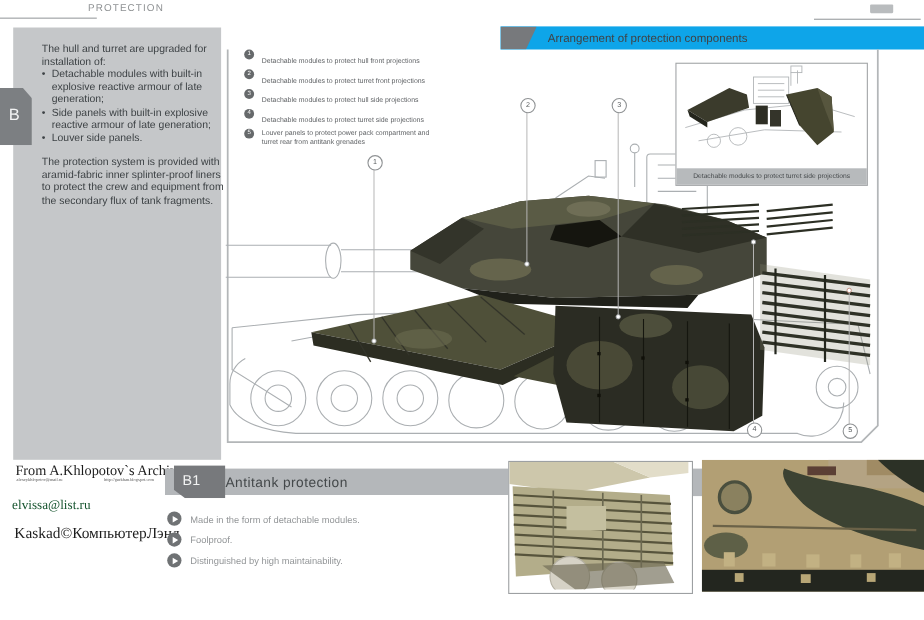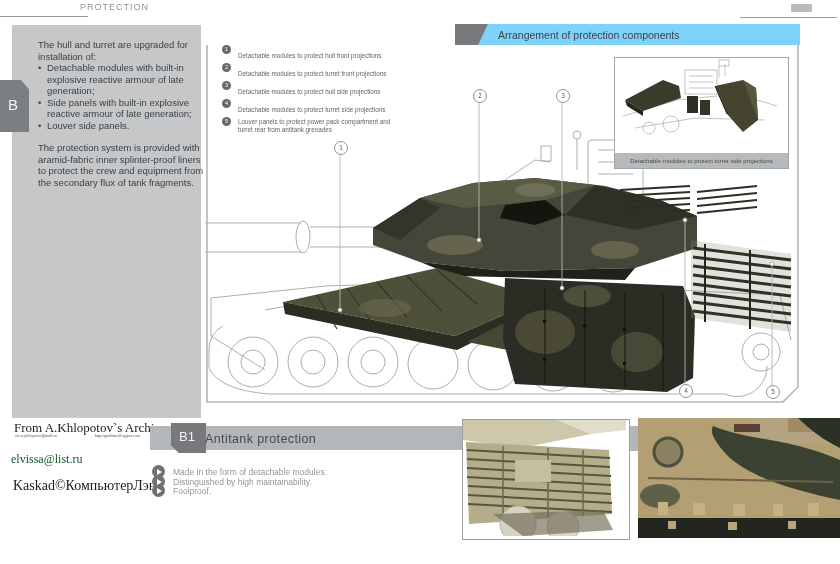--- a/index.html
+++ b/index.html
@@ -19,21 +19,21 @@
   .info-inner p.tight{margin:0;}
   ul.dots{list-style:none;margin:0 0 11px 0;padding:0;}
   ul.dots li{position:relative;padding-left:9px;}
   ul.dots li::before{content:"•";position:absolute;left:0;top:0;}
 
   .b-tab{position:absolute;left:0;top:80px;width:29px;height:52px;background:#7c7f82;
          clip-path:polygon(0 0,72% 0,100% 18%,100% 100%,0 100%);}
   .b-tab span{position:absolute;left:8px;top:16px;color:#f2f3f3;font-size:15px;}
 
   
-  .diagram-bar{position:absolute;left:455px;top:24px;width:345px;height:21px;background:#7dd3fc;}
+  .diagram-bar{position:absolute;left:455px;top:24px;width:385px;height:21px;background:#0ea5e9;}
   .diagram-bar .slant{position:absolute;left:0;top:0;width:33px;height:21px;background:#77797c;
                       clip-path:polygon(0 0,100% 0,70% 100%,0 100%);}
   .diagram-bar .ttl{position:absolute;left:43px;top:5px;font-size:10.5px;color:#3f4346;}
 
   
   .legend{position:absolute;left:222px;top:44px;width:200px;}
   .legend-row{position:relative;min-height:14.6px;padding-left:16px;}
   .legend-num{position:absolute;left:0;top:1px;width:9px;height:9px;border-radius:50%;
               background:#66696b;color:#fff;font-size:5.5px;line-height:9px;text-align:center;}
   .legend-txt{display:inline-block;font-size:6.3px;line-height:7.6px;color:#606366;max-width:168px;padding-top:2px;}
@@ -52,21 +52,21 @@
   .serif{font-family:"Liberation Serif","DejaVu Serif",serif;}
   .arch1{position:absolute;left:14px;top:420px;font-size:13px;color:#1c1c1c;}
   .arch-small{position:absolute;left:15px;top:433px;width:125px;display:flex;justify-content:space-between;
               font-size:4px;color:#555;}
   .arch2{position:absolute;left:13px;top:437px;font-size:14px;color:#1c1c1c;margin-top:41px;}
   .arch3{position:absolute;left:11px;top:452px;font-size:12px;color:#14532d;}
 
   
   .b1-band{position:absolute;left:150px;top:426px;width:313px;height:24px;background:#b4b7ba;}
   .b1-chip{position:absolute;left:628px;top:426px;width:11px;height:25px;background:#b4b7ba;}
-  .b1-tab{position:absolute;left:171px;top:423px;width:35px;height:30px;background:#77797c;
+  .b1-tab{position:absolute;left:158px;top:423px;width:47px;height:30px;background:#77797c;
           clip-path:polygon(0 0,100% 0,100% 100%,22% 100%,0 74%);}
   .b1-tab span{position:absolute;left:8px;top:6px;color:#f1f2f2;font-size:13px;}
   .b1-title{position:absolute;left:205px;top:432px;font-size:12.5px;letter-spacing:.4px;color:#45494b;}
 
   .b1-bullet{position:absolute;left:152px;display:flex;align-items:center;gap:8px;}
   .play-ic{width:13px;height:13px;border-radius:50%;background:#6f7274;position:relative;flex:0 0 13px;}
   .play-ic::before{content:"";position:absolute;left:5px;top:3.5px;border-left:5px solid #fff;
                    border-top:3px solid transparent;border-bottom:3px solid transparent;}
   .b1-bullet span{font-size:8.5px;color:#939698;}
 
@@ -313,21 +313,21 @@
   <div class="b1-title">Antitank protection</div>
 
   <div class="b1-bullet" style="top:465px;">
     <div class="play-ic"></div>
     <span>Made in the form of detachable modules.</span>
   </div>
   <div class="b1-bullet" style="top:484px;">
     <div class="play-ic"></div>
     <span>Foolproof.</span>
   </div>
-  <div class="b1-bullet" style="top:475px;">
+  <div class="b1-bullet" style="top:503px;">
     <div class="play-ic"></div>
     <span>Distinguished by high maintainability.</span>
   </div>
 
   <div class="img-box">
     <svg width="163" height="116" viewBox="0 0 163 116">
       <polygon points="0,0 95,0 128,14 58,28 0,20" fill="#cdc7ab"></polygon>
       <polygon points="95,0 163,0 163,10 128,14" fill="#e2ddc9"></polygon>
       <polygon points="3,22 146,30 149,94 6,104" fill="#b3ad8a"></polygon>
       <g stroke="#57543c" stroke-width="2">

